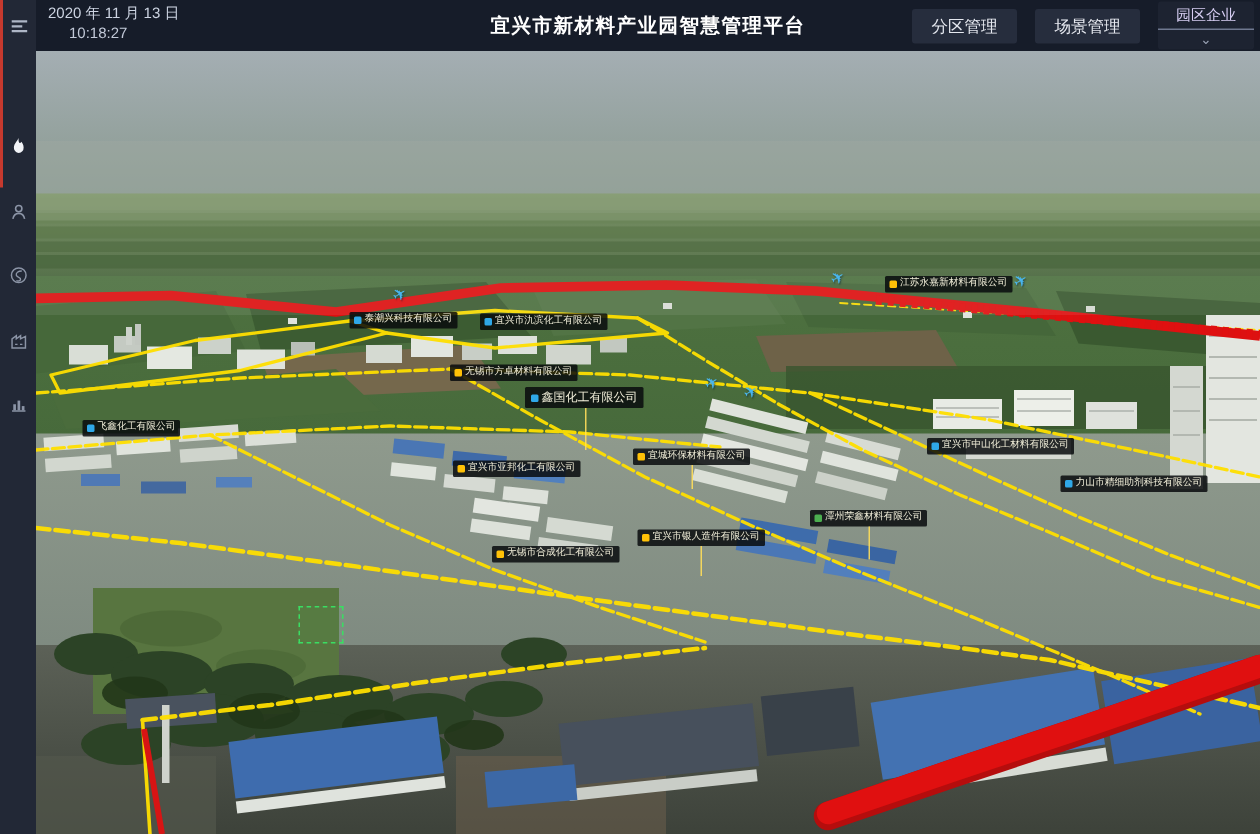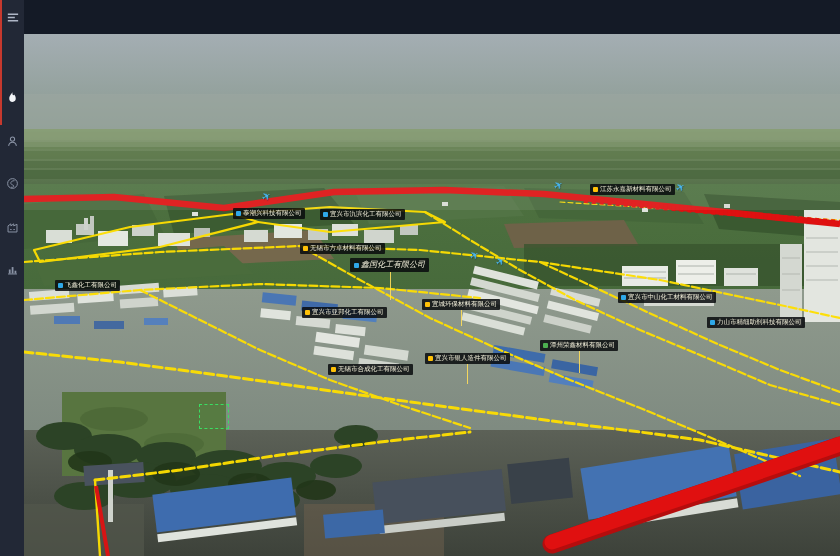--- a/index.html
+++ b/index.html
@@ -97,20 +97,35 @@
         <svg width="13" height="13" viewBox="0 0 16 16">
             <path d="M2.5 13.5h11" stroke="#8b94a6" stroke-width="1.2"></path>
             <rect x="3.5" y="8" width="2.2" height="5" fill="#8b94a6"></rect>
             <rect x="7" y="5" width="2.2" height="8" fill="#8b94a6"></rect>
             <rect x="10.5" y="9.5" width="2.2" height="3.5" fill="#8b94a6"></rect>
           </svg>
       </span>
     </div>
   </div>
 
+  <div class="topbar">
+    <div class="datetime">
+      <div>2020 年 11 月 13 日</div>
+      <div class="time">10:18:27</div>
+    </div>
+    <div class="app-title">宜兴市新材料产业园智慧管理平台</div>
+    <div class="tb-right">
+      <button class="tb-btn">分区管理</button>
+      <button class="tb-btn">场景管理</button>
+      <div class="tb-dd">
+        <div class="dd-label">园区企业</div>
+        <div class="dd-chevron">⌄</div>
+      </div>
+    </div>
+  </div>
 
   <div class="map">
     <svg class="scene" width="816" height="522" viewBox="0 0 816 522">
       <defs>
         <linearGradient id="sky" x1="0" y1="0" x2="0" y2="1">
           <stop offset="0" stop-color="#a4aeb3"></stop>
             <stop offset="1" stop-color="#8a9a90"></stop>
         </linearGradient>
         <linearGradient id="far" x1="0" y1="0" x2="0" y2="1">
           <stop offset="0" stop-color="#7c9468"></stop>
@@ -315,21 +330,21 @@
           <span>泰潮兴科技有限公司</span>
         </div>
         <div class="map-label" style="left: 296px; top: 175px;">
           <span class="tag-icon" style="background: rgb(47, 168, 232);"></span>
           <span>宜兴市氿滨化工有限公司</span>
         </div>
         <div class="map-label" style="left: 276px; top: 209px;">
           <span class="tag-icon" style="background: rgb(255, 193, 7);"></span>
           <span>无锡市方卓材料有限公司</span>
         </div>
-        <div class="map-label big" style="left: 326px; top: 224px; font-style: italic;">
+        <div class="map-label big" style="left: 326px; top: 224px;">
           <span class="tag-icon" style="background: rgb(47, 168, 232);"></span>
           <span>鑫国化工有限公司</span>
           <span class="leader" style="height: 28px;"></span>
         </div>
         <div class="map-label" style="left: 566px; top: 150px;">
           <span class="tag-icon" style="background: rgb(255, 193, 7);"></span>
           <span>江苏永嘉新材料有限公司</span>
         </div>
         <div class="map-label" style="left: 31px; top: 246px;">
           <span class="tag-icon" style="background: rgb(47, 168, 232);"></span>

